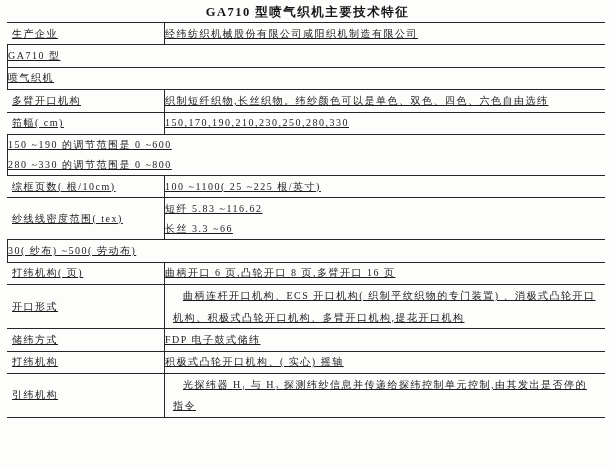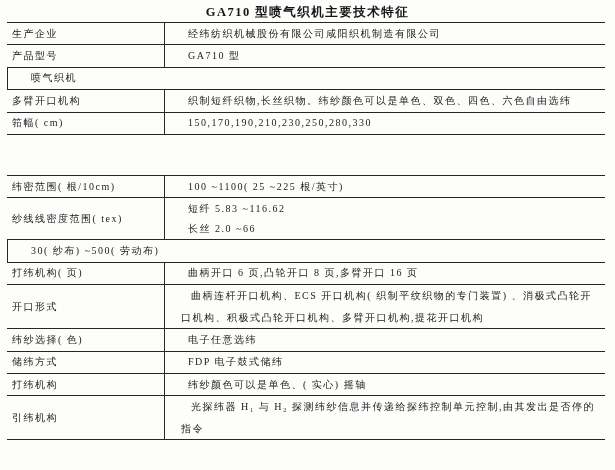--- a/index.html
+++ b/index.html
@@ -17,20 +17,21 @@
     text-align: center;
     font-size: 12.5px;
     font-weight: bold;
     letter-spacing: 1.5px;
     color: #151515;
   }
   .spec-table {
     margin-left: 7px;
     width: 598px;
     border-top: 1.2px solid #262626;
+    text-decoration: underline;
   }
   .row {
     display: flex;
     border-bottom: 1.2px solid #262626;
     min-height: 22.4px;
   }
   
   .row:nth-child(6)  { min-height: 41px; }
   .row:nth-child(8)  { min-height: 42px; }
   .row:nth-child(11) { min-height: 44px; }
@@ -43,25 +44,25 @@
     letter-spacing: 1.5px;
   }
   .cell.label {
     width: 157px;
     padding-left: 5px;
     padding-right: 4px;
   }
   .cell.value {
     flex: 1;
     border-left: 1.2px solid #262626;
-    padding-left: 23px;
+    padding-left: 0;
     padding-right: 8px;
   }
   .line { line-height: 20px; white-space: nowrap; }
-  .row.wrap .cell.value { padding-left: 16px; }
+  .row.wrap .cell.value { padding-left: 8px; }
   .row.wrap .line {
     white-space: normal;
     line-height: 21.5px;
     text-indent: 10px;
   }
 </style>
 </head>
 <body>
 
 <div class="page">
@@ -70,21 +71,20 @@
   <div class="spec-table">
 
     <div class="row">
       <div class="cell label">生产企业</div>
       <div class="cell value">
           <div class="line">经纬纺织机械股份有限公司咸阳织机制造有限公司</div>
         </div>
     </div>
 
     <div class="row">
-      <div class="cell label">产品型号</div>
       <div class="cell value">
           <div class="line">GA710 型</div>
         </div>
     </div>
 
     <div class="row">
       <div class="cell value">
           <div class="line">喷气织机</div>
         </div>
     </div>
@@ -97,34 +97,38 @@
     </div>
 
     <div class="row">
       <div class="cell label">筘幅( cm)</div>
       <div class="cell value">
           <div class="line">150,170,190,210,230,250,280,330</div>
         </div>
     </div>
 
     <div class="row">
+      <div class="cell value">
+          <div class="line">150 ~190 的调节范围是 0 ~600</div>
+          <div class="line">280 ~330 的调节范围是 0 ~800</div>
+        </div>
     </div>
 
     <div class="row">
-      <div class="cell label">纬密范围( 根/10cm)</div>
+      <div class="cell label">综框页数( 根/10cm)</div>
       <div class="cell value">
           <div class="line">100 ~1100( 25 ~225 根/英寸)</div>
         </div>
     </div>
 
     <div class="row">
       <div class="cell label">纱线线密度范围( tex)</div>
       <div class="cell value">
           <div class="line">短纤 5.83 ~116.62</div>
-          <div class="line">长丝 2.0 ~66</div>
+          <div class="line">长丝 3.3 ~66</div>
         </div>
     </div>
 
     <div class="row">
       <div class="cell value">
           <div class="line">30( 纱布) ~500( 劳动布)</div>
         </div>
     </div>
 
     <div class="row">
@@ -135,38 +139,32 @@
     </div>
 
     <div class="row wrap">
       <div class="cell label">开口形式</div>
       <div class="cell value">
           <div class="line">曲柄连杆开口机构、ECS 开口机构( 织制平纹织物的专门装置) 、消极式凸轮开口机构、积极式凸轮开口机构、多臂开口机构,提花开口机构</div>
         </div>
     </div>
 
 
-    <div class="row">
-      <div class="cell label">纬纱选择( 色)</div>
-      <div class="cell value">
-          <div class="line">电子任意选纬</div>
-        </div>
-    </div>
 
     <div class="row">
       <div class="cell label">储纬方式</div>
       <div class="cell value">
           <div class="line">FDP 电子鼓式储纬</div>
         </div>
     </div>
 
     <div class="row">
       <div class="cell label">打纬机构</div>
       <div class="cell value">
-          <div class="line">纬纱颜色可以是单色、( 实心) 摇轴</div>
+          <div class="line">积极式凸轮开口机构、( 实心) 摇轴</div>
         </div>
     </div>
 
     <div class="row wrap">
       <div class="cell label">引纬机构</div>
       <div class="cell value">
           <div class="line">光探纬器 H₁ 与 H₂ 探测纬纱信息并传递给探纬控制单元控制,由其发出是否停的指令</div>
         </div>
     </div>
   </div>

